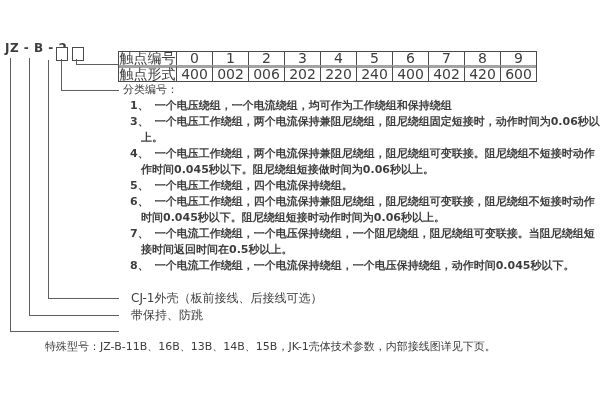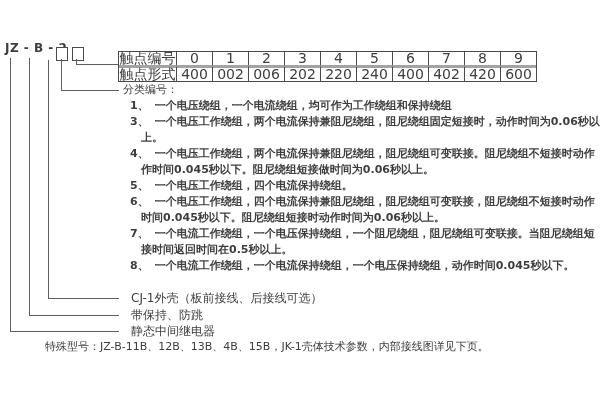--- a/index.html
+++ b/index.html
@@ -107,17 +107,16 @@
       <div class="cls-item"><span class="num">3、</span><span>一个电压工作绕组，两个电流保持兼阻尼绕组，阻尼绕组固定短接时，动作时间为0.06秒以上。</span></div>
       <div class="cls-item"><span class="num">4、</span><span>一个电压工作绕组，两个电流保持兼阻尼绕组，阻尼绕组可变联接。阻尼绕组不短接时动作作时间0.045秒以下。阻尼绕组短接做时间为0.06秒以上。</span></div>
       <div class="cls-item"><span class="num">5、</span><span>一个电压工作绕组，四个电流保持绕组。</span></div>
       <div class="cls-item"><span class="num">6、</span><span>一个电压工作绕组，四个电流保持兼阻尼绕组，阻尼绕组可变联接，阻尼绕组不短接时动作时间0.045秒以下。阻尼绕组短接时动作时间为0.06秒以上。</span></div>
       <div class="cls-item"><span class="num">7、</span><span>一个电流工作绕组，一个电压保持绕组，一个阻尼绕组，阻尼绕组可变联接。当阻尼绕组短接时间返回时间在0.5秒以上。</span></div>
       <div class="cls-item"><span class="num">8、</span><span>一个电流工作绕组，一个电流保持绕组，一个电压保持绕组，动作时间0.045秒以下。</span></div>
     </div>
 
   <div class="callout-label" id="label-case">CJ-1外壳（板前接线、后接线可选）</div>
   <div class="callout-label" id="label-feature">带保持、防跳</div>
-  <div class="callout-label" id="label-series">静态中间继电器</div>
 
-  <div class="footnote">特殊型号：JZ-B-11B、12B、13B、4B、15B，JK-1壳体技术参数，内部接线图详见下页。</div>
+  <div class="footnote">特殊型号：JZ-B-11B、16B、13B、14B、15B，JK-1壳体技术参数，内部接线图详见下页。</div>
 
 </div>
 
 </body></html>

